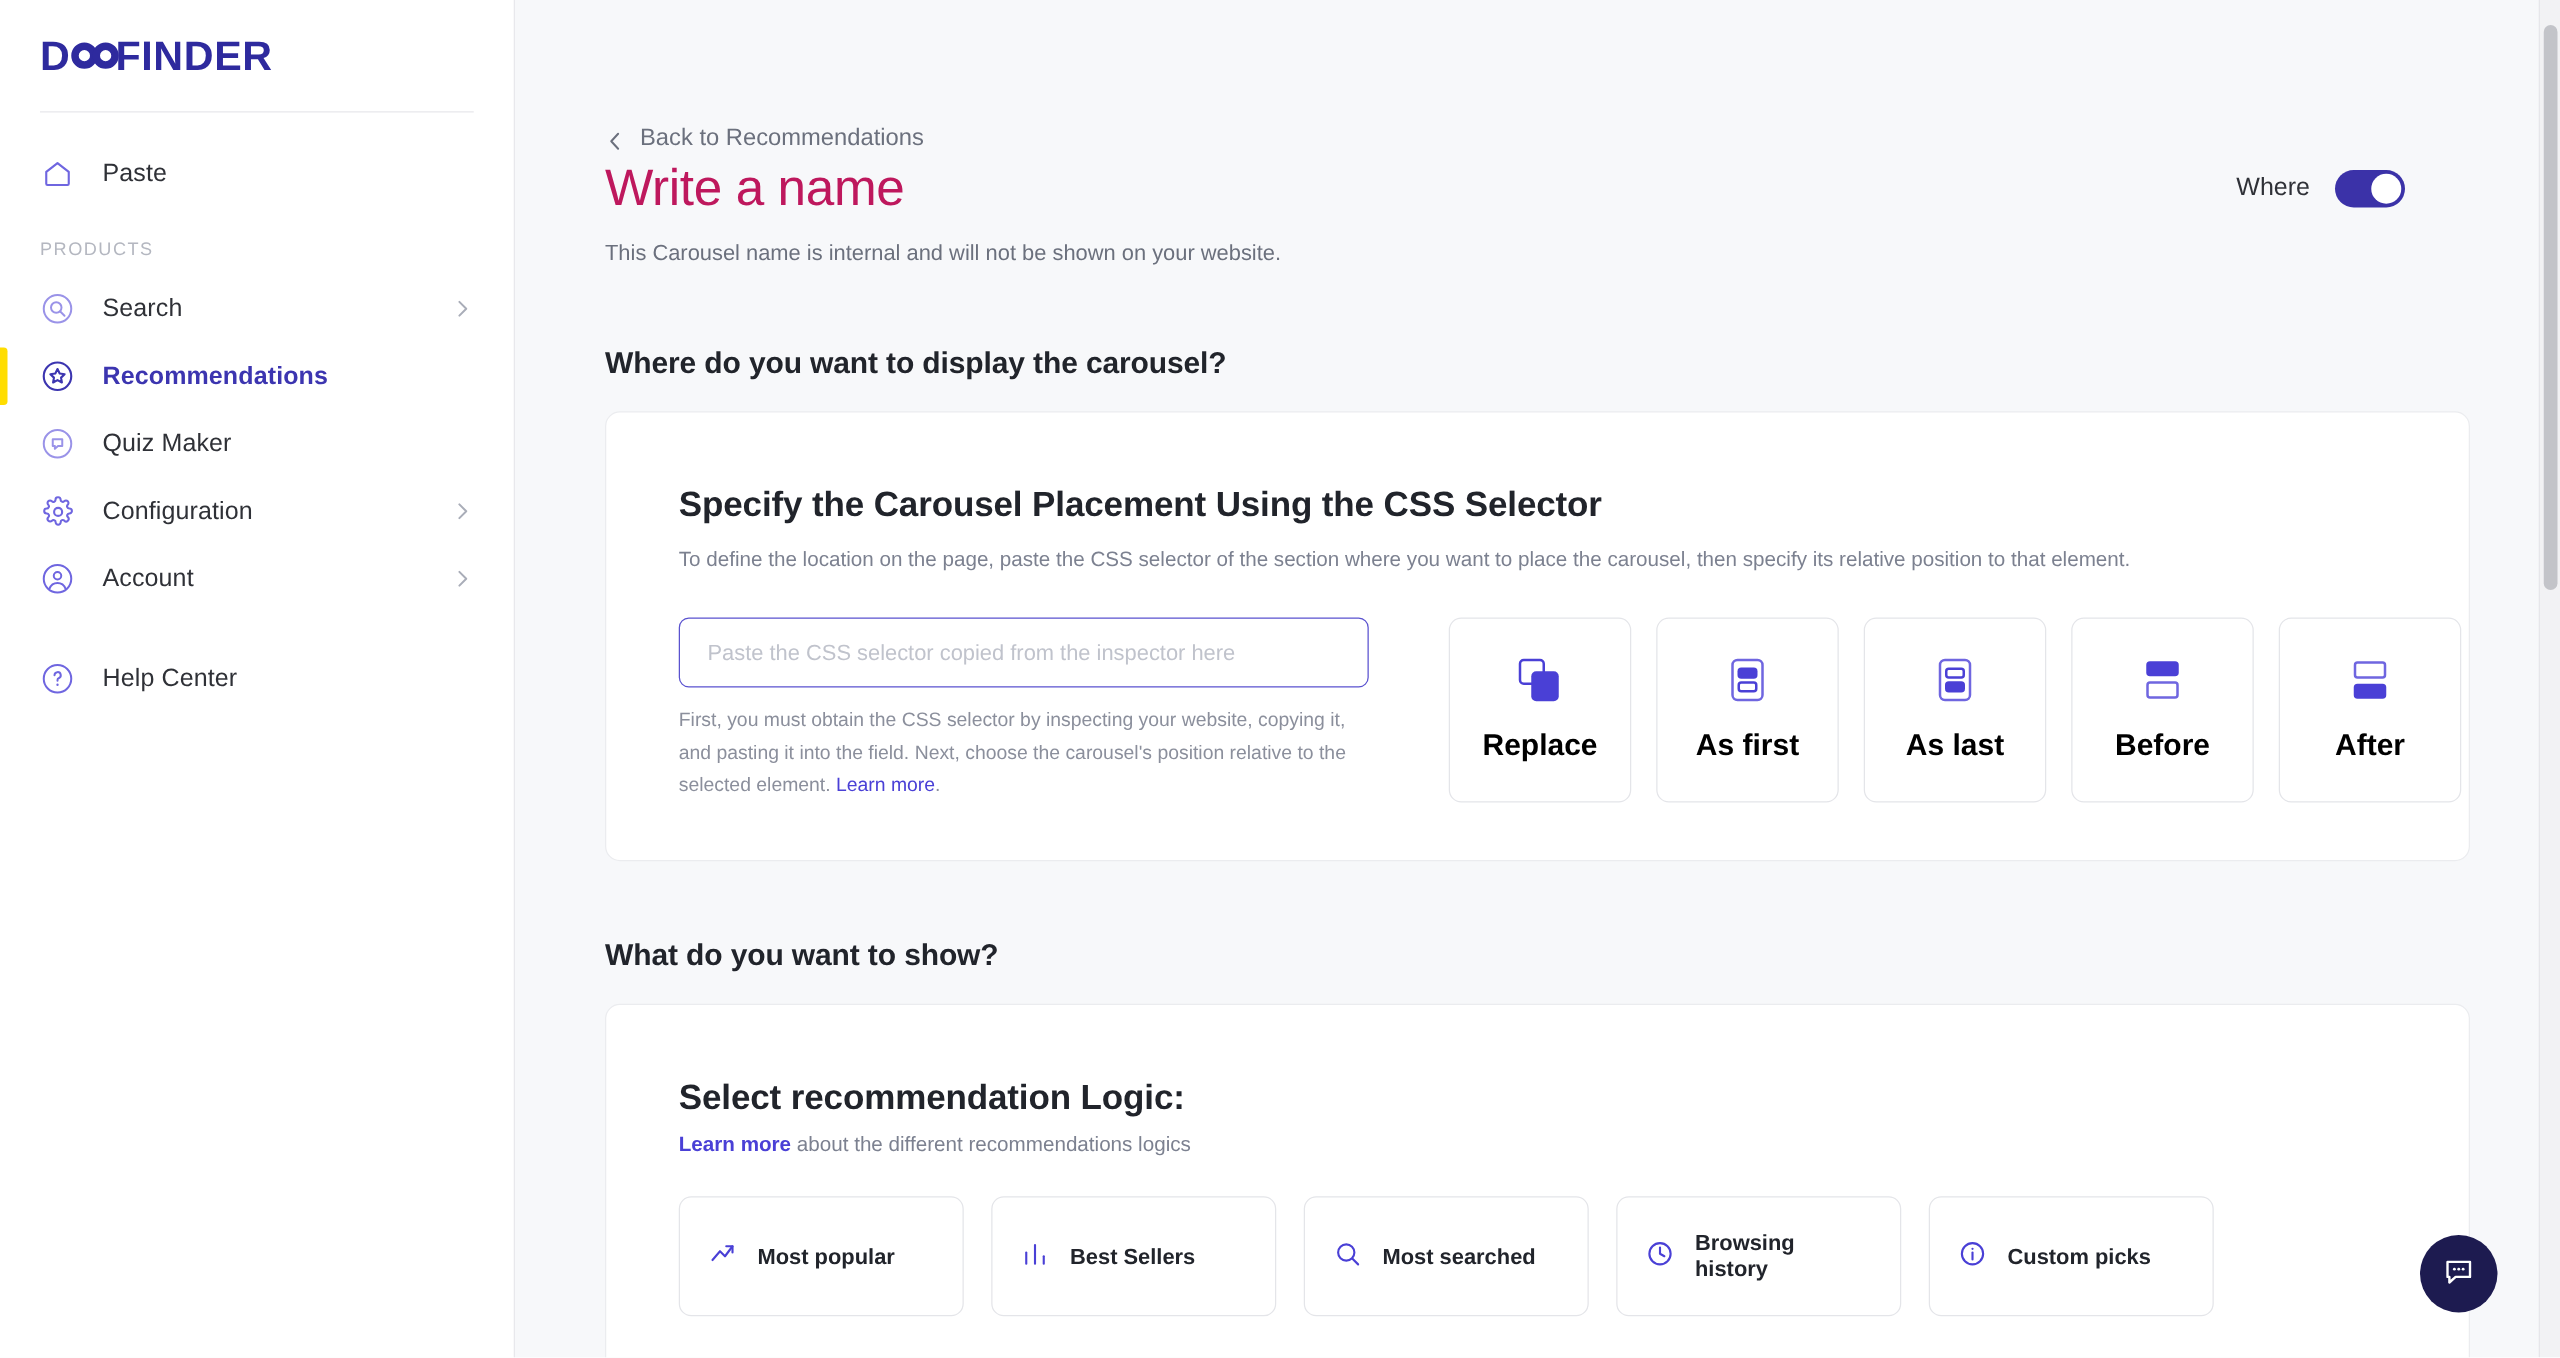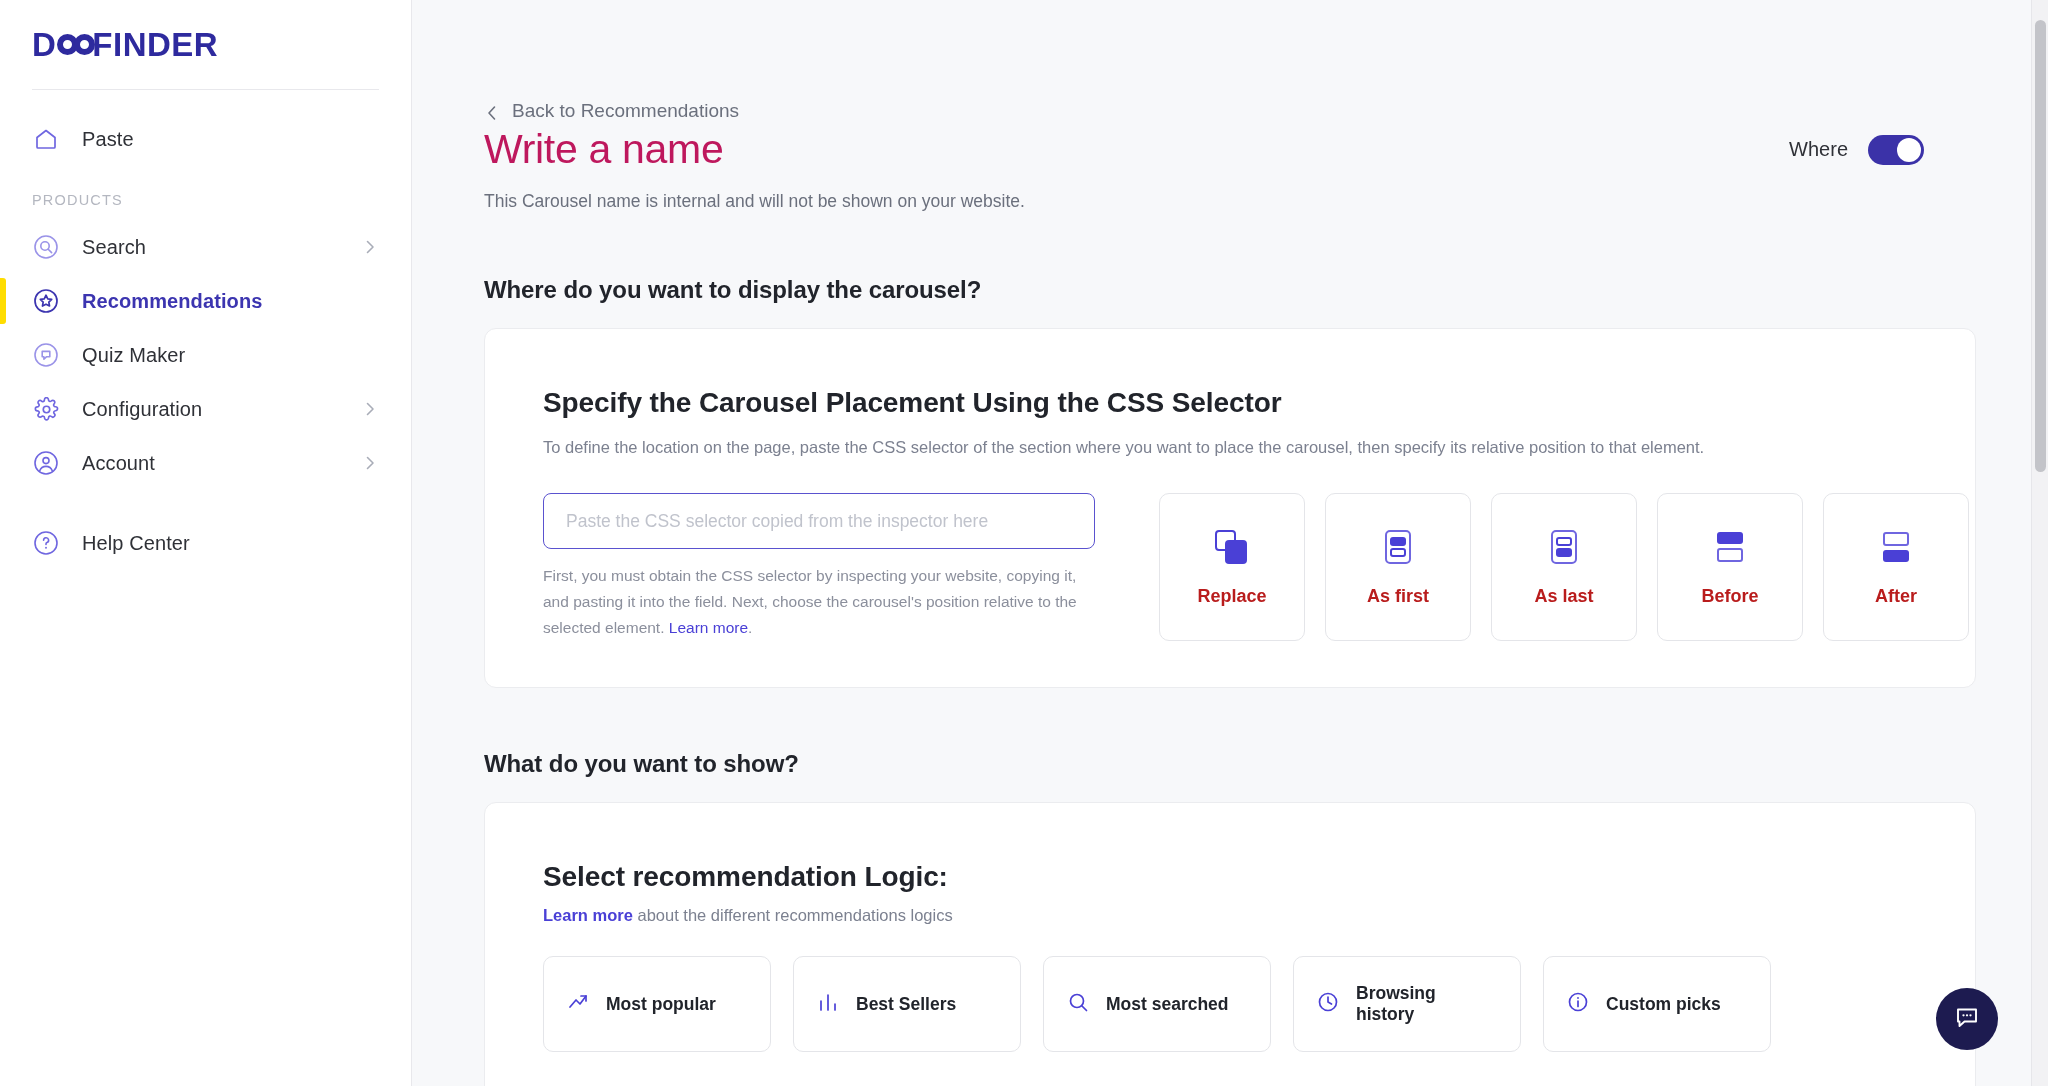--- a/index.html
+++ b/index.html
@@ -135,21 +135,21 @@
   .hint a { color: #4a40d6; text-decoration: none; }
 
   .opts { display: flex; gap: 20px; margin-left: 46px; }
   .opt {
     width: 146px; height: 148px;
     border: 1px solid #e4e5e9; border-radius: 10px; background: #fff;
     display: flex; flex-direction: column;
     align-items: center; justify-content: center; gap: 20px;
     cursor: pointer;
   }
-  .opt .olbl { font-size: 18px; font-weight: 700; color: #b91c1c; }
+  .opt .olbl { font-size: 24px; font-weight: 700; color: #000000; }
   .opt .oico { height: 38px; display: flex; align-items: center; justify-content: center; }
 
   
   .g-replace { position: relative; width: 34px; height: 34px; }
   .g-replace .b1 {
     position: absolute; left: 0; top: 0; width: 21px; height: 21px;
     border: 2.5px solid #4a40d6; border-radius: 4px; background: #fff;
   }
   .g-replace .b2 {
     position: absolute; left: 10px; top: 10px; width: 22px; height: 24px;

